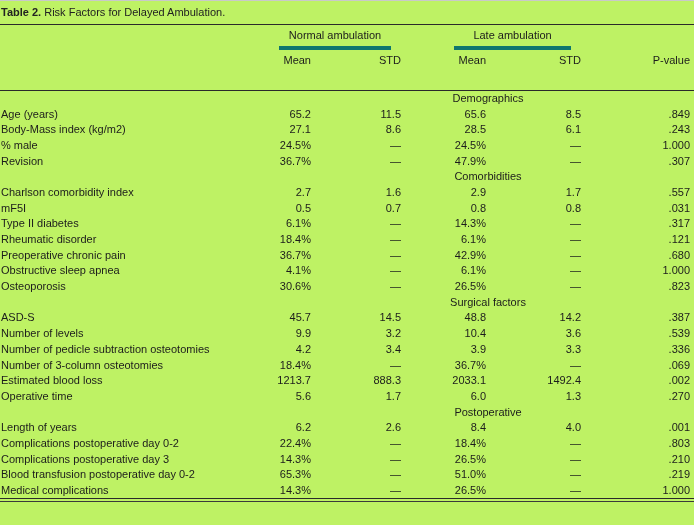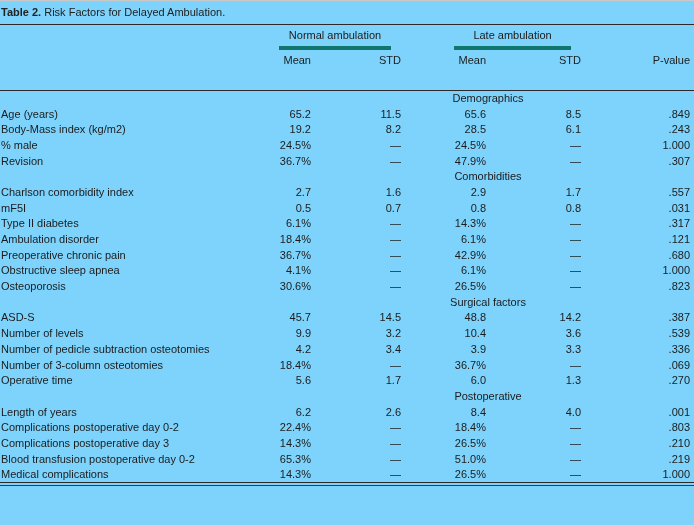--- a/index.html
+++ b/index.html
@@ -6,21 +6,21 @@
   html, body { margin: 0; padding: 0; }
   body {
     background: #ffffff;
     font-family: "Liberation Sans", sans-serif;
     color: #1c1c1c;
     -webkit-font-smoothing: antialiased;
   }
   .page {
     width: 694px;
     height: 525px;
-    background: #7dd3fc;
+    background: #bef264;
     border-top: 1px solid #c9c9c9;
     overflow: hidden;
   }
   .caption {
     font-size: 11px;
     line-height: 13px;
     padding: 5px 1px 5px 1px;
     color: #222;
   }
   .cap-bold { font-weight: bold; }
@@ -114,22 +114,22 @@
         <tr>
           <td class="row-label">Age (years)</td>
           <td class="num">65.2</td>
           <td class="num">11.5</td>
           <td class="num">65.6</td>
           <td class="num">8.5</td>
           <td class="num">.849</td>
         </tr>
         <tr>
           <td class="row-label">Body-Mass index (kg/m2)</td>
-          <td class="num">19.2</td>
-          <td class="num">8.2</td>
+          <td class="num">27.1</td>
+          <td class="num">8.6</td>
           <td class="num">28.5</td>
           <td class="num">6.1</td>
           <td class="num">.243</td>
         </tr>
         <tr>
           <td class="row-label">% male</td>
           <td class="num">24.5%</td>
           <td class="num">—</td>
           <td class="num">24.5%</td>
           <td class="num">—</td>
@@ -165,21 +165,21 @@
         </tr>
         <tr>
           <td class="row-label">Type II diabetes</td>
           <td class="num">6.1%</td>
           <td class="num">—</td>
           <td class="num">14.3%</td>
           <td class="num">—</td>
           <td class="num">.317</td>
         </tr>
         <tr>
-          <td class="row-label">Ambulation disorder</td>
+          <td class="row-label">Rheumatic disorder</td>
           <td class="num">18.4%</td>
           <td class="num">—</td>
           <td class="num">6.1%</td>
           <td class="num">—</td>
           <td class="num">.121</td>
         </tr>
         <tr>
           <td class="row-label">Preoperative chronic pain</td>
           <td class="num">36.7%</td>
           <td class="num">—</td>
@@ -233,20 +233,28 @@
         </tr>
         <tr>
           <td class="row-label">Number of 3-column osteotomies</td>
           <td class="num">18.4%</td>
           <td class="num">—</td>
           <td class="num">36.7%</td>
           <td class="num">—</td>
           <td class="num">.069</td>
         </tr>
         <tr>
+          <td class="row-label">Estimated blood loss</td>
+          <td class="num">1213.7</td>
+          <td class="num">888.3</td>
+          <td class="num">2033.1</td>
+          <td class="num">1492.4</td>
+          <td class="num">.002</td>
+        </tr>
+        <tr>
           <td class="row-label">Operative time</td>
           <td class="num">5.6</td>
           <td class="num">1.7</td>
           <td class="num">6.0</td>
           <td class="num">1.3</td>
           <td class="num">.270</td>
         </tr>
         <tr>
           <td></td>
           <td colspan="5" class="section-title">Postoperative</td>

